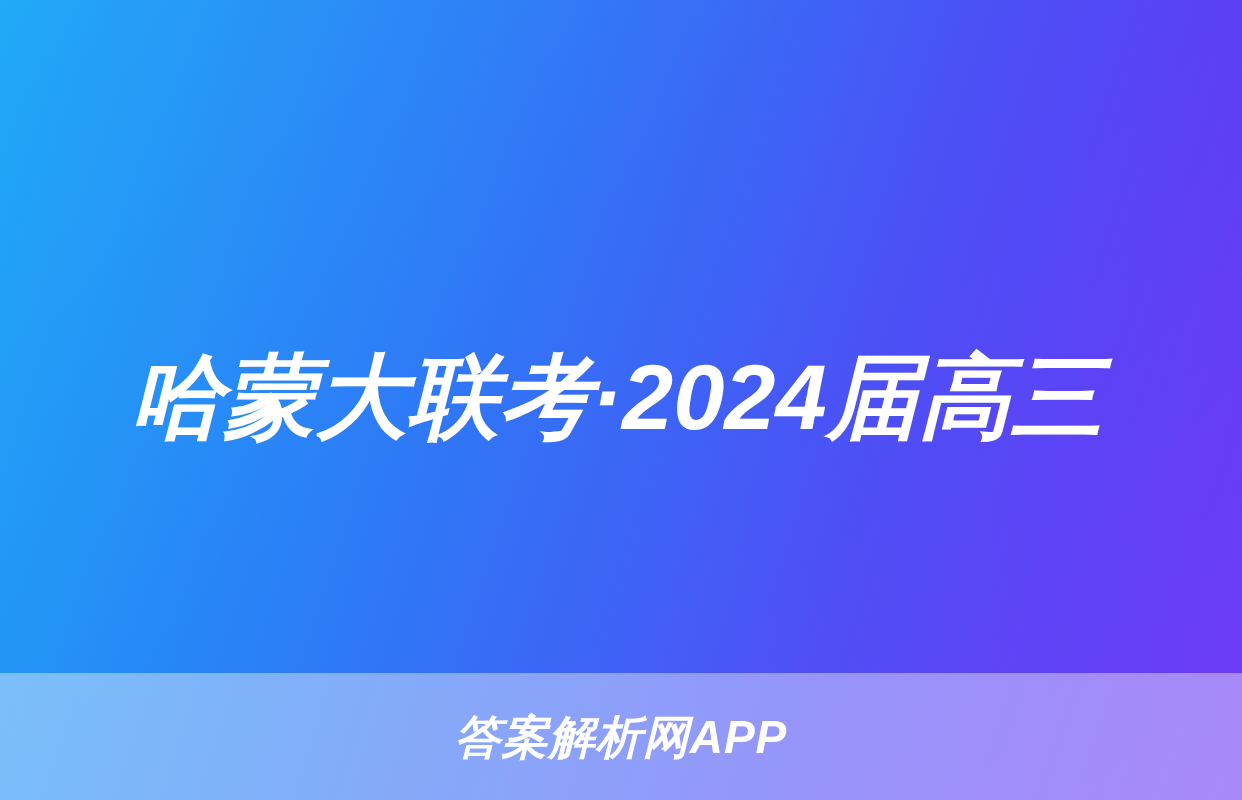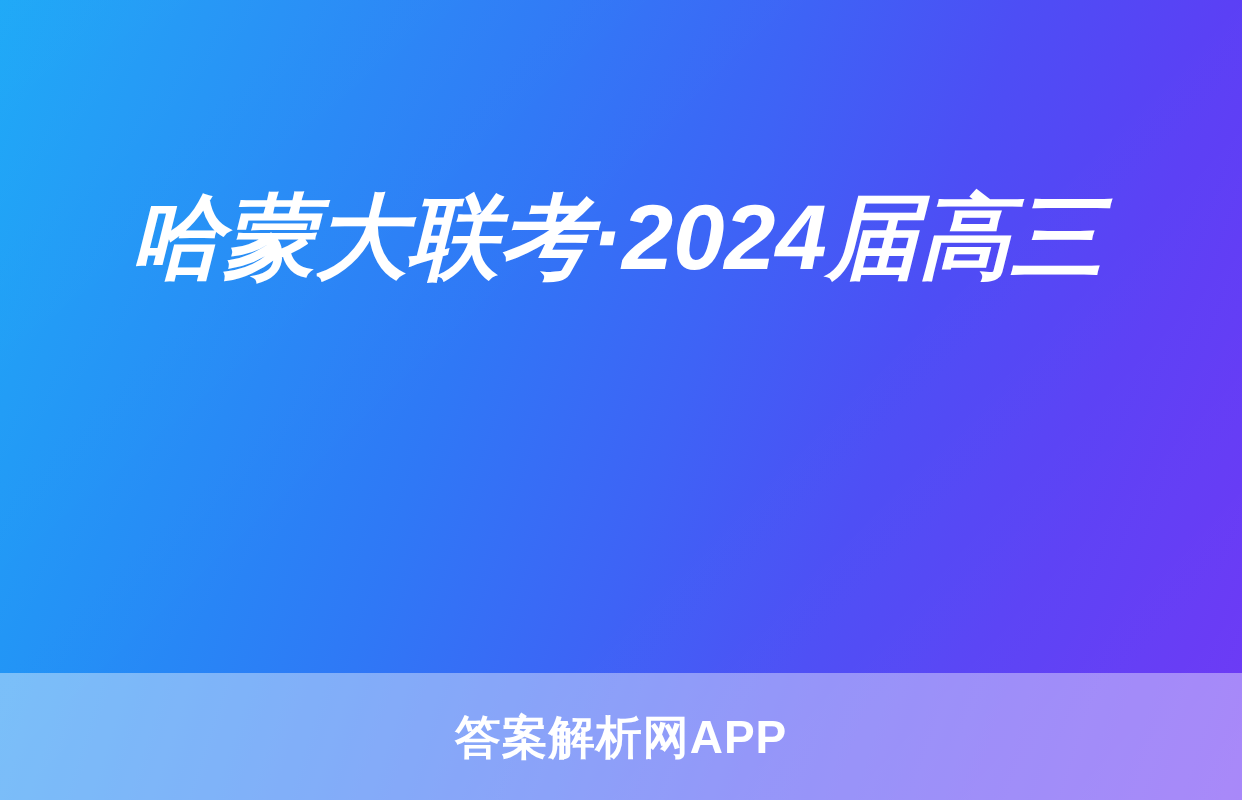--- a/index.html
+++ b/index.html
@@ -46,21 +46,21 @@
   }
 
   
   .headline {
     position: absolute;
     left: 0;
     right: 8px;
     top: 168px;
     height: 460px;
     display: flex;
-    flex-direction: column;
+    flex-direction: row;
     align-items: center;
     justify-content: flex-start;
     text-align: center;
   }
 
   .headline-line {
     display: block;
     width: 100%;
     color: #ffffff;
     font-weight: 700;
@@ -81,20 +81,21 @@
     height: 127px;
     background: rgba(255, 255, 255, 0.40);
     display: flex;
     align-items: center;
     justify-content: center;
   }
 
   .footer-text {
     color: #ffffff;
     font-weight: 700;
+    font-style: italic;
     font-size: 46px;
     line-height: 52px;
     letter-spacing: 1px;
     white-space: nowrap;
   }
 </style>
 </head>
 <body>
 
 <div class="screen">

